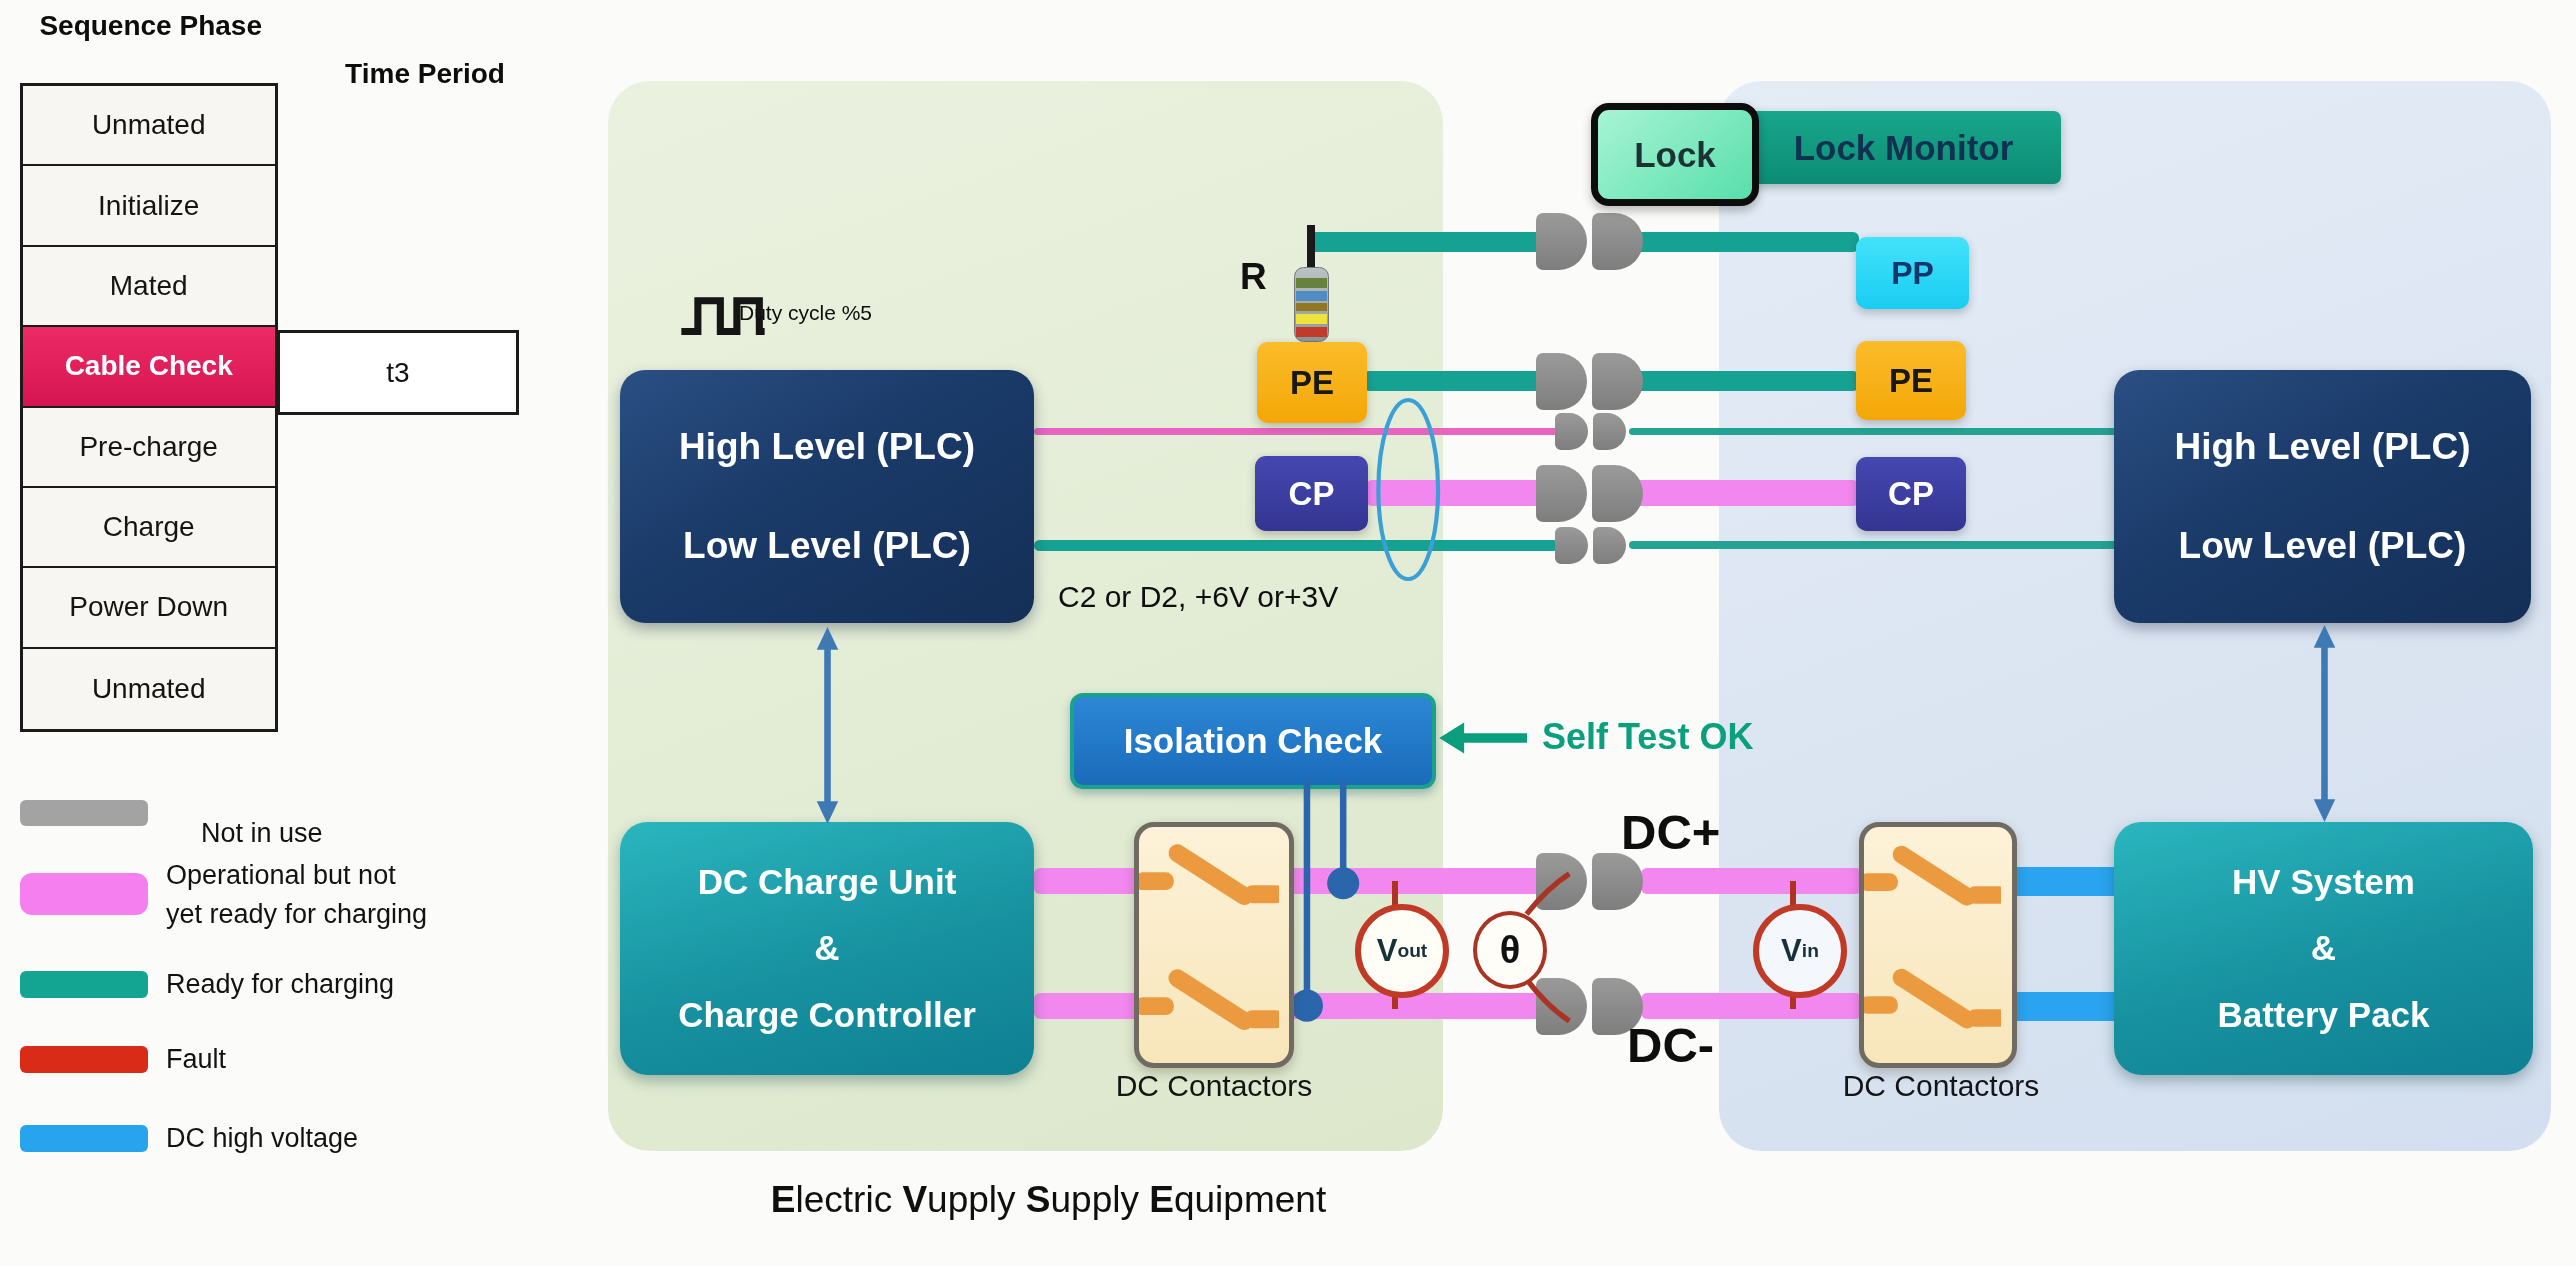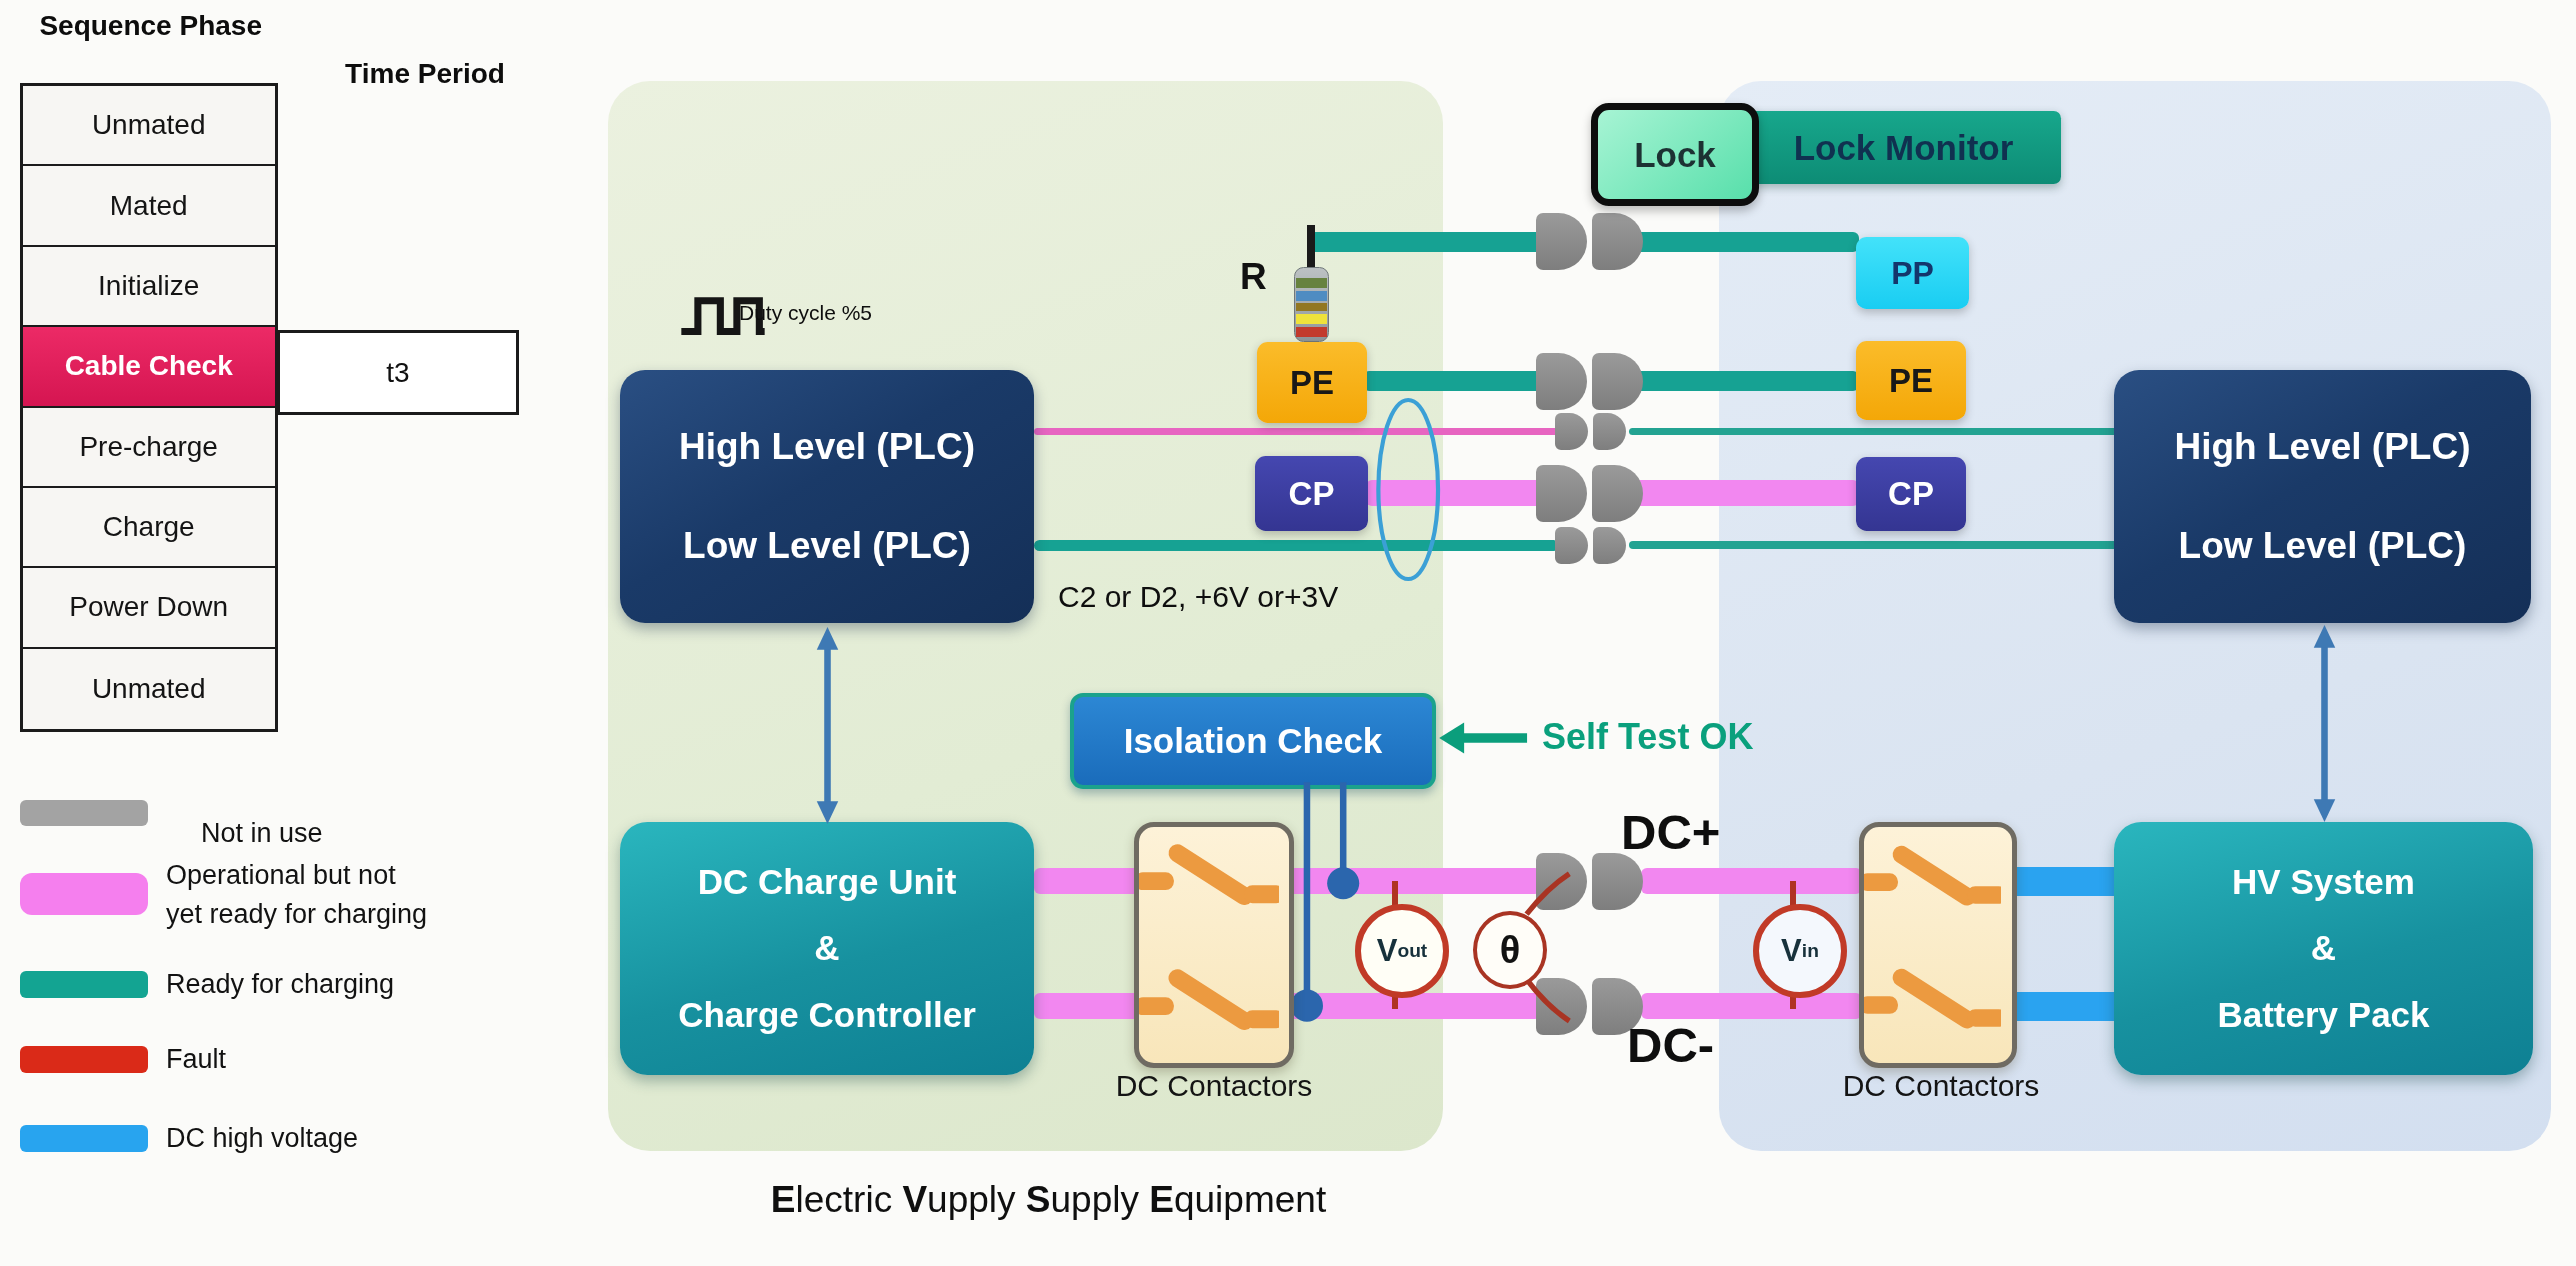--- a/index.html
+++ b/index.html
@@ -74,22 +74,22 @@
 <div id="canvas">
 
   <div class="abs" id="evse-panel"></div>
   <div class="abs" id="vehicle-panel"></div>
 
   <div class="abs hdr ctr" style="left:16.7px;top:8px;width:268px;height:36px;">Sequence Phase</div>
   <div class="abs hdr ctr" style="left:325px;top:10.7px;width:200px;height:36px;margin-top:45px;">Time Period</div>
 
   <div class="abs" id="seq-table">
     <div class="seq-row">Unmated</div>
+    <div class="seq-row">Initialize</div>
     <div class="seq-row">Mated</div>
-    <div class="seq-row">Initialize</div>
     <div class="seq-row active">Cable Check</div>
     <div class="seq-row">Pre-charge</div>
     <div class="seq-row">Charge</div>
     <div class="seq-row">Power Down</div>
     <div class="seq-row">Unmated</div>
   </div>
   <div class="abs ctr" id="t3-box">t3</div>
 
   <div class="abs swatch" style="left:19.7px;top:800px;width:128px;height:26px;background:#a3a3a3;"></div>
   <div class="abs leg-label" style="left:166px;top:820px;height:26px;margin-left:35px;">Not in use</div>

